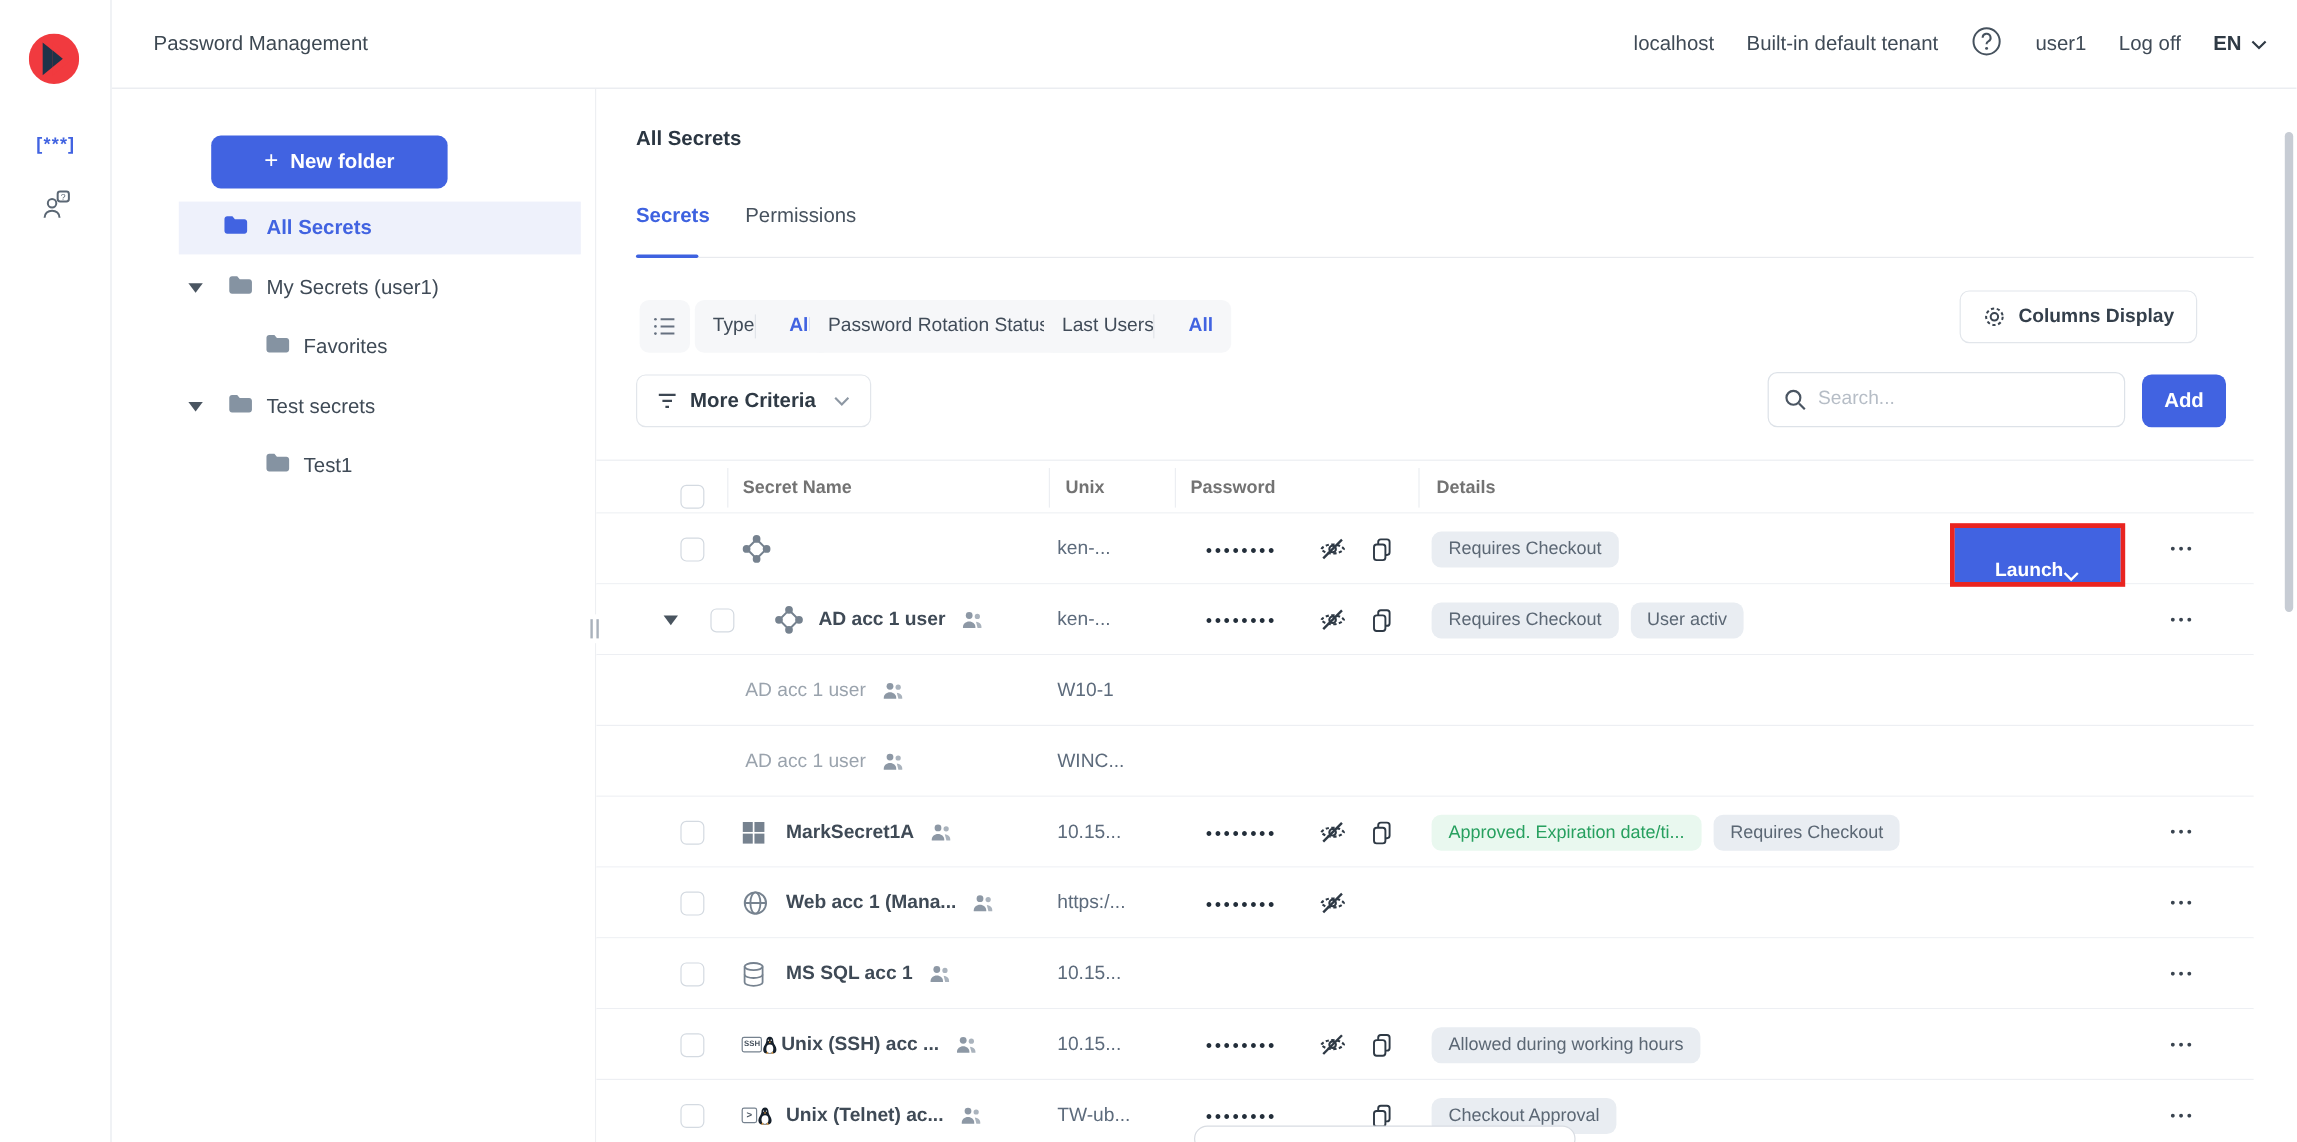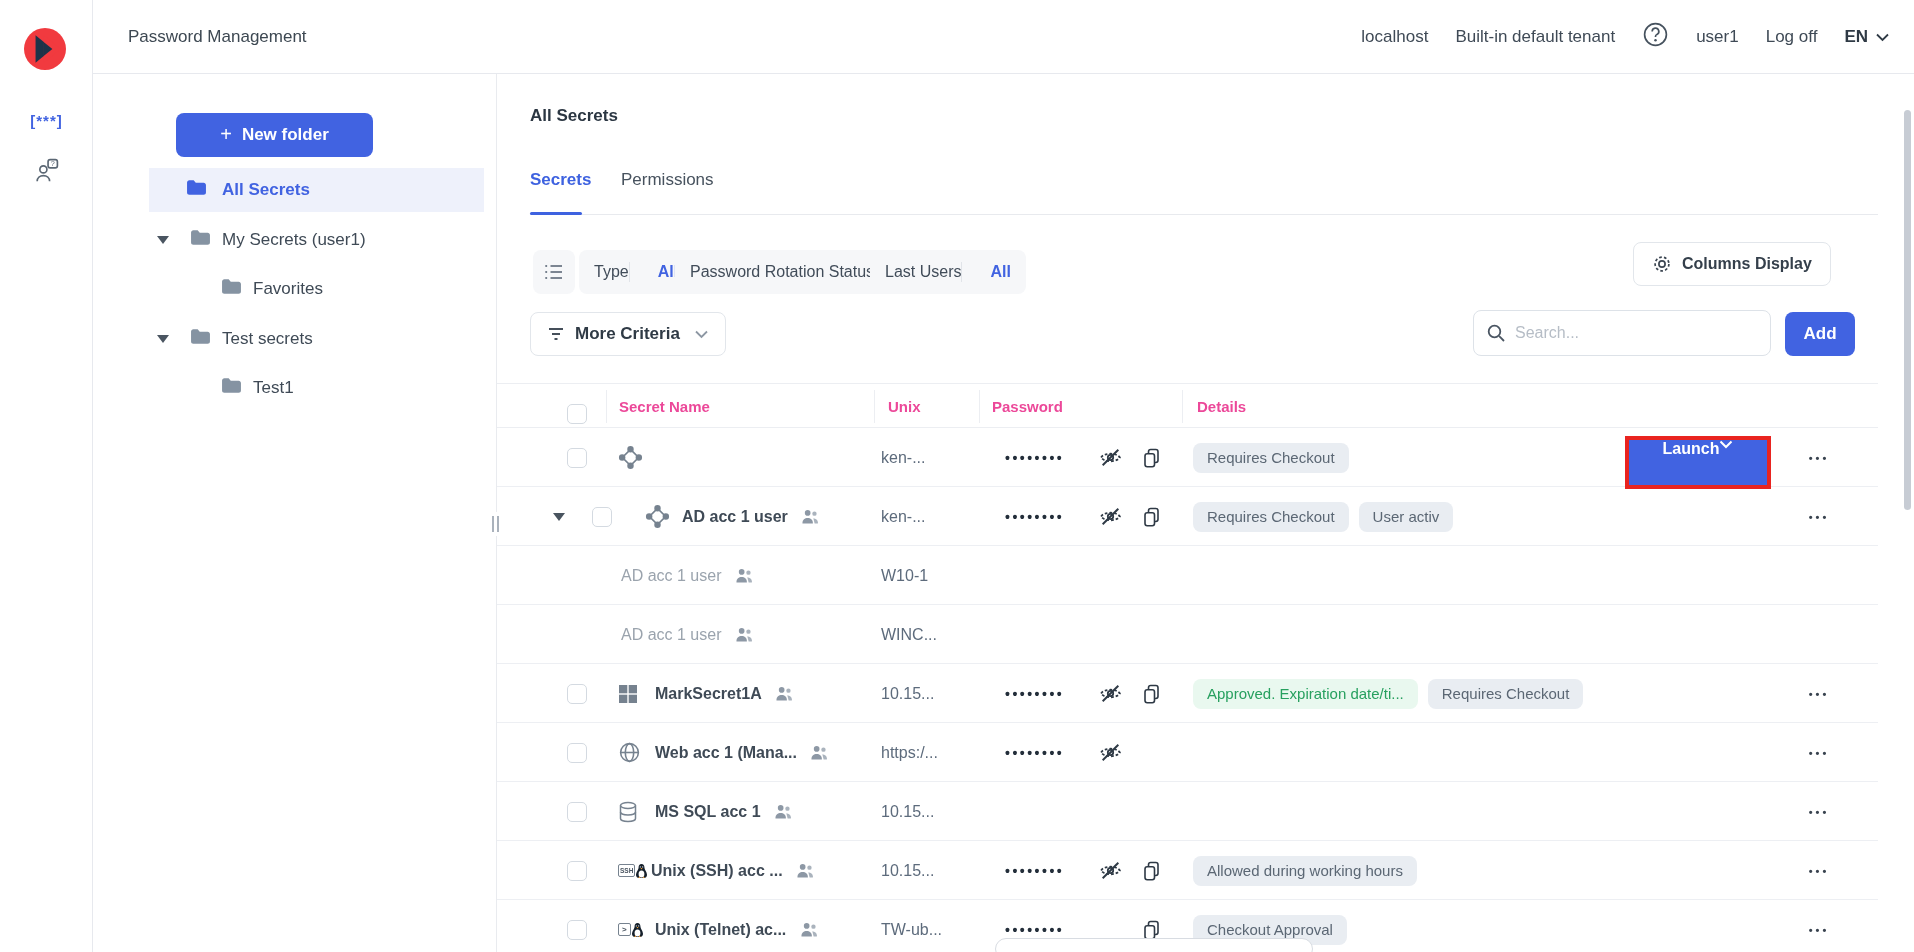--- a/index.html
+++ b/index.html
@@ -59,21 +59,21 @@
   .btn-more .chev { color:#8d97a3; margin-left:4px; }
   .searchbox { position:absolute; left:976px; top:236px; width:298px; height:46px; border:1px solid #dde2e8; border-radius:8px;
     display:flex; align-items:center; padding:0 12px; gap:9px; background:#fff; }
   .searchbox input { border:none; outline:none; font-size:16px; font-family:inherit; color:#0f172a; width:220px; background:transparent; }
   .searchbox input::placeholder { color:#b6bdc6; }
   .btn-add { position:absolute; left:1288px; top:238px; width:70px; height:44px; background:#4163e1; color:#fff; border:none;
     border-radius:8px; font-size:17px; font-weight:bold; font-family:inherit; cursor:pointer; }
 
   
   .thead { position:absolute; left:0; top:309px; width:1381px; height:45px; border-top:1px solid #eceef2; border-bottom:1px solid #eceef2; background:#fff; }
-  .th { position:absolute; top:0; height:45px; display:flex; align-items:center; font-size:15px; font-weight:bold; color:#ec4899; }
+  .th { position:absolute; top:0; height:45px; display:flex; align-items:center; font-size:15px; font-weight:bold; color:#737373; }
   .thsep { position:absolute; top:6px; height:33px; width:1px; background:#eceef2; }
   .cbx { width:20px; height:20px; border:1.5px solid #d4dae1; border-radius:5px; background:#fff; display:inline-block; cursor:pointer; }
 
   .rows { position:absolute; left:0; top:354px; width:1381px; }
   .trow { position:absolute; left:0; width:1381px; height:59px; border-bottom:1px solid #edeff3; background:#fff; }
   .c { position:absolute; top:0; height:59px; display:flex; align-items:center; }
   .caret-row { width:0; height:0; border-left:6px solid transparent; border-right:6px solid transparent; border-top:8px solid #49545f; }
   .rname { font-size:16px; font-weight:bold; color:#3f4a56; white-space:nowrap; display:flex; align-items:center; gap:9px; }
   .rname.sub { font-weight:normal; color:#9aa3ad; }
   .rhost { font-size:16px; color:#5d6b7c; white-space:nowrap; max-width:100px; overflow:hidden; }
@@ -81,21 +81,21 @@
   .icbtn { cursor:pointer; display:flex; align-items:center; }
   .badges { display:flex; gap:10px; }
   .badge { height:30px; line-height:30px; padding:0 14px; border-radius:8px; font-size:15px; white-space:nowrap; overflow:hidden; }
   .badge.gray  { background:#e9edf2; color:#5b6774; }
   .badge.green { background:#e9f8ef; color:#27a05f; }
   .dots3 { font-size:11px; letter-spacing:3px; color:#39434f; font-weight:bold; cursor:pointer; }
 
   
   .red-launch { position:absolute; left:1128px; top:362px; width:146px; height:53px; border:4px solid #e92420; z-index:40; }
   .btn-launch { position:absolute; inset:0; background:#4163e1; border:none; color:#fff; font-size:16px; font-weight:bold;
-    font-family:inherit; cursor:pointer; display:flex; align-items:flex-start; justify-content:center; gap:0; }
+    font-family:inherit; cursor:pointer; display:flex; align-items:flex-end; justify-content:center; gap:0; }
   .red-menu { position:absolute; left:1056px; top:418px; width:216px; height:124px; border:4px solid #e92420; background:#fff;
     box-shadow:0 8px 20px rgba(20,30,50,.14); z-index:40; display:flex; flex-direction:column; justify-content:space-around; padding:10px 0; }
   .menu-item { padding:6px 0 6px 25px; font-size:16px; color:#323d49; cursor:pointer; white-space:nowrap; }
 
   
   .vscroll { position:absolute; right:3px; top:110px; width:7px; height:400px; background:#c7ccd4; border-radius:4px; z-index:8; }
   .hpartial { position:absolute; left:498px; top:864px; width:318px; height:22px; background:#fff; border:1px solid #d8dce2; border-radius:11px; }
 </style>
 </head>
 <body>

